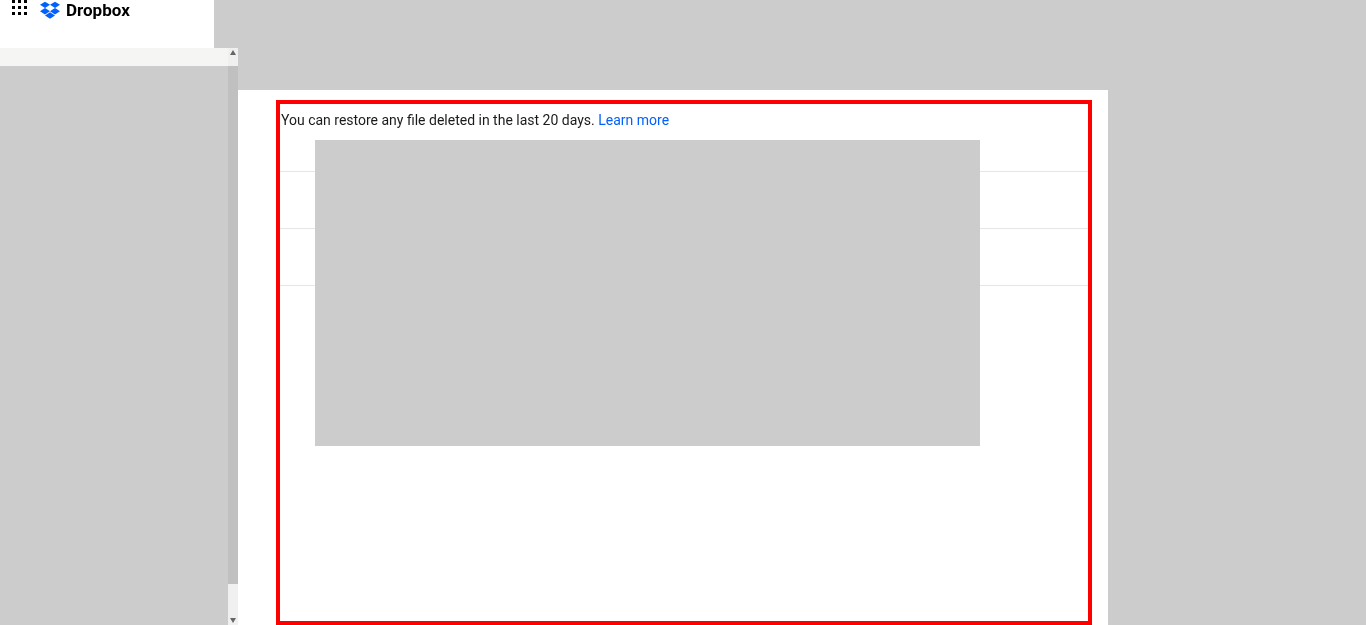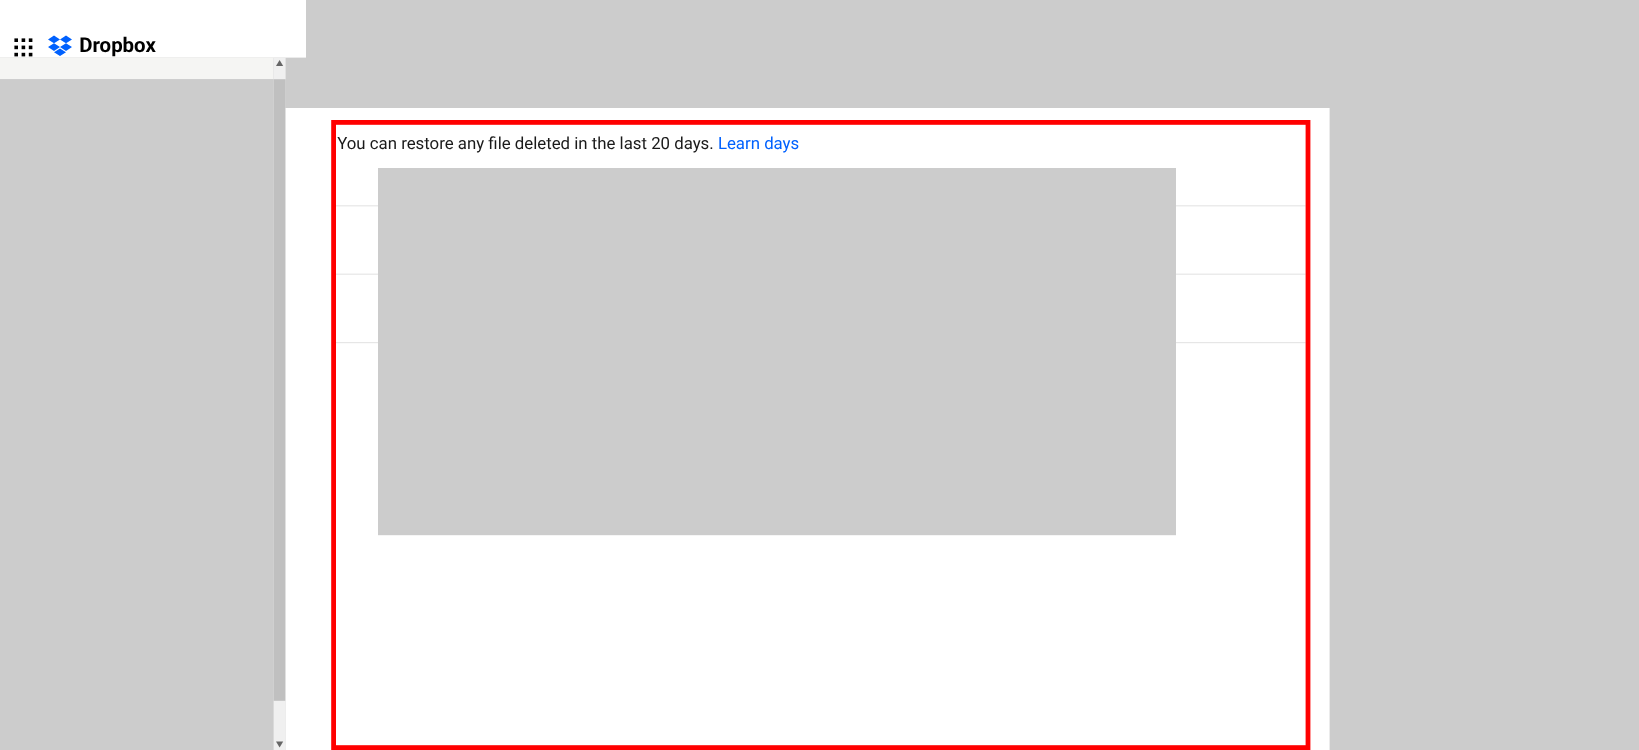--- a/index.html
+++ b/index.html
@@ -12,25 +12,25 @@
       width: 1366px;
       height: 625px;
       overflow: hidden;
       background: #cccccc;
       position: relative;
     }
     .top-bar {
       position: absolute;
       top: 0;
       left: 0;
-      width: 255px;
+      width: 214px;
       height: 48px;
       background: #ffffff;
       display: flex;
-      align-items: flex-end;
+      align-items: flex-start;
       padding-left: 12px;
       gap: 12px;
     }
     .app-menu-icon {
       width: 16px;
       height: 16px;
       display: grid;
       grid-template-columns: repeat(3, 1fr);
       grid-template-rows: repeat(3, 1fr);
       gap: 2px;
@@ -191,18 +191,18 @@
   <div class="scrollbar-arrow-down"></div>
 </div>
 
 <div class="main-panel"></div>
 
 <div class="row-divider d1"></div>
 <div class="row-divider d2"></div>
 <div class="row-divider d3"></div>
 
 <div class="restore-message">
-  <span>You can restore any file deleted in the last 20 days. </span><a href="#">Learn days</a>
+  <span>You can restore any file deleted in the last 20 days. </span><a href="#">Learn more</a>
 </div>
 
 <div class="gray-content-block"></div>
 
 <div class="red-border"></div>
 
 </body></html>

